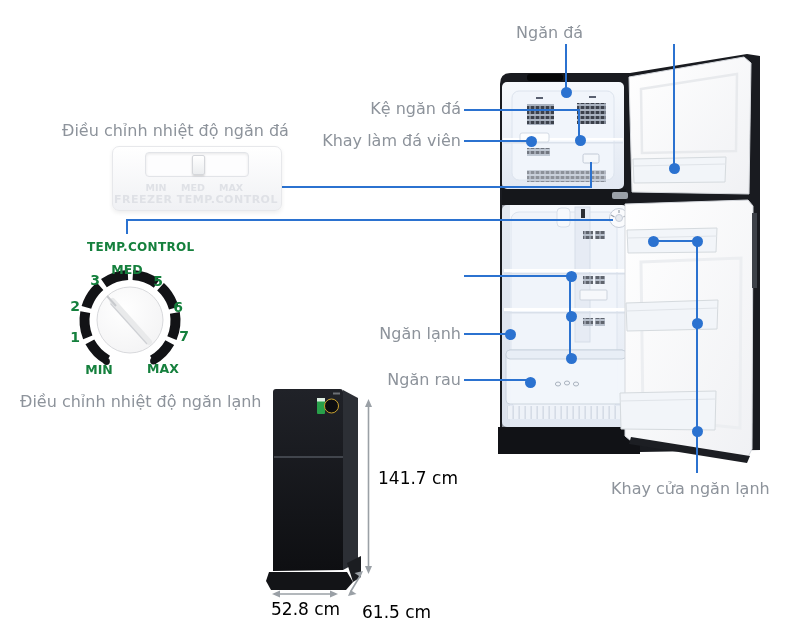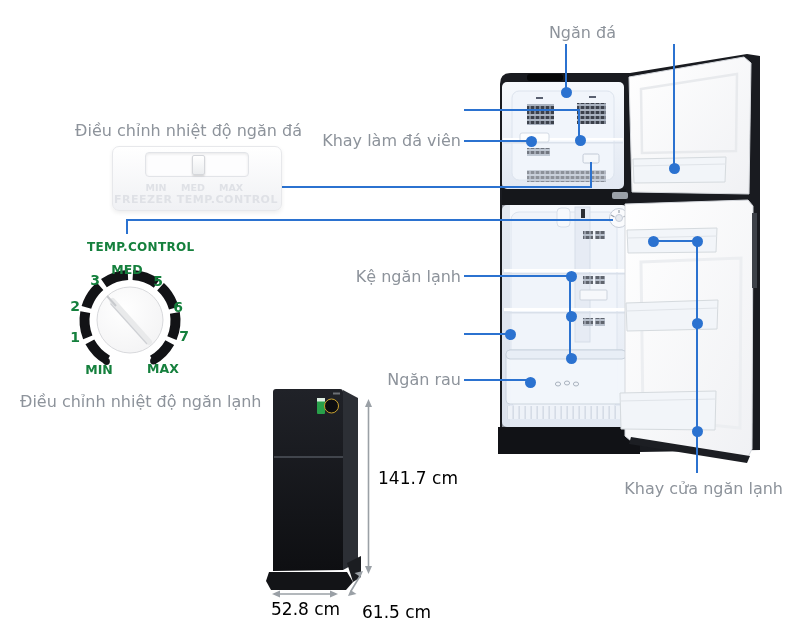--- a/index.html
+++ b/index.html
@@ -2,21 +2,21 @@
 <html><head>
 <meta charset="utf-8">
 <style>
   html,body{margin:0;padding:0;background:#ffffff;}
   .stage{position:relative;width:800px;height:633px;background:#ffffff;overflow:hidden;
          font-family:"DejaVu Sans","Liberation Sans",sans-serif;}
   svg{position:absolute;left:0;top:0;}
   
   .lbl{position:absolute;font-size:16px;color:#8d939b;white-space:nowrap;line-height:1.2;}
   .lbl.r{text-align:right;}
-  .lbl.c{text-align:right;}
+  .lbl.c{text-align:left;}
   .dim{position:absolute;font-size:17px;color:#000000;white-space:nowrap;}
   
   .hl{position:absolute;height:2px;background:#2b72d0;}
   .vl{position:absolute;width:2px;background:#2b72d0;}
   .dot{position:absolute;width:11px;height:11px;border-radius:50%;background:#2b72d0;}
   
   .slider-body{position:absolute;left:112px;top:146px;width:168px;height:63px;
     background:linear-gradient(180deg,#ffffff,#f0f1f4);border:1px solid #e7e8eb;border-radius:7px;
     box-shadow:0 2px 4px rgba(0,0,0,.07);}
   .slider-track{position:absolute;left:145px;top:152px;width:102px;height:23px;background:#fdfdfe;
@@ -207,23 +207,24 @@
   <div class="dot" style="left:566px;top:311px;"></div>
   <div class="dot" style="left:566px;top:353px;"></div>
   <div class="dot" style="left:505px;top:329px;"></div>
   <div class="dot" style="left:525px;top:377px;"></div>
   <div class="dot" style="left:648px;top:236px;"></div>
   <div class="dot" style="left:692px;top:236px;"></div>
   <div class="dot" style="left:692px;top:318px;"></div>
   <div class="dot" style="left:692px;top:426px;"></div>
 
   <div class="lbl c" style="left:516px;top:23px;width:100px;">Ngăn đá</div>
+  <div class="lbl r" style="left:300px;top:99px;width:161px;">Kệ ngăn đá</div>
   <div class="lbl c" style="left:62px;top:121px;width:240px;">Điều chỉnh nhiệt độ ngăn đá</div>
   <div class="lbl r" style="left:300px;top:131px;width:161px;">Khay làm đá viên</div>
-  <div class="lbl r" style="left:300px;top:267px;width:161px;">Kệ ngăn lạnh</div>
+  <div class="lbl r" style="left:300px;top:324px;width:161px;">Ngăn lạnh</div>
   <div class="lbl r" style="left:300px;top:370px;width:161px;">Ngăn rau</div>
   <div class="lbl c" style="left:20px;top:392px;width:240px;">Điều chỉnh nhiệt độ ngăn lạnh</div>
   <div class="lbl c" style="left:611px;top:479px;width:172px;">Khay cửa ngăn lạnh</div>
 
   <div class="dim" style="left:378px;top:468px;">141.7 cm</div>
   <div class="dim" style="left:362px;top:586px;margin-top:16px;">61.5 cm</div>
   <div class="dim" style="left:271px;top:599px;width:68px;text-align:center;">52.8 cm</div>
 
   <div class="slider-body"></div>
   <div class="slider-track"></div>

